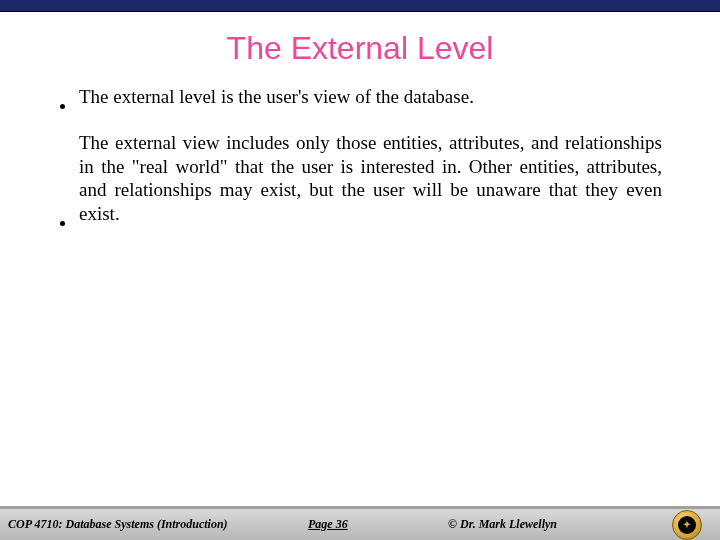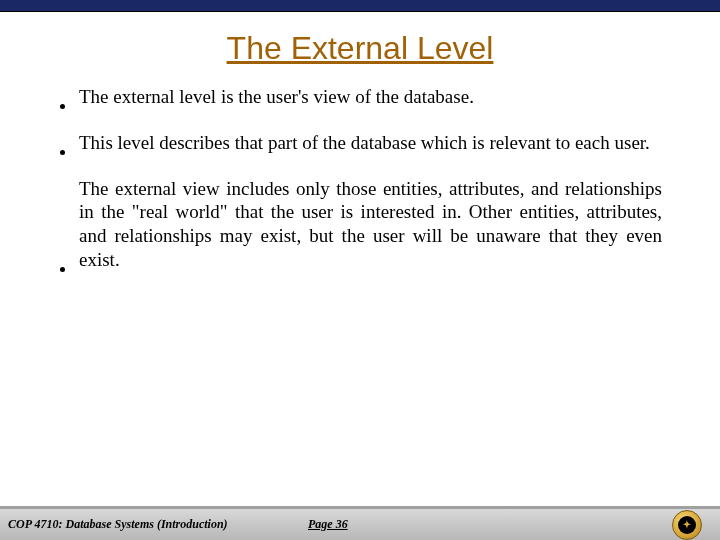--- a/index.html
+++ b/index.html
@@ -14,25 +14,24 @@
   .top-bar {
     width: 100%;
     height: 12px;
     background: #1a2966;
     border-bottom: 1px solid #000;
   }
   .slide-title {
     font-family: Arial, Helvetica, sans-serif;
     font-size: 32px;
     text-align: center;
-    color: #a16207;
+    color: #ec4899;
     margin-top: 18px;
     margin-bottom: 18px;
     font-weight: normal;
-    text-decoration: underline;
   }
   .content {
     padding: 0 58px 0 58px;
   }
   .bullet {
     display: flex;
     align-items: flex-end;
     margin-bottom: 22px;
     font-size: 19px;
     line-height: 1.25;
@@ -127,31 +126,28 @@
 
 <h1 class="slide-title">The External Level</h1>
 
 <div class="content">
   <div class="bullet">
     <div class="dot"></div>
     <div class="text">The external level is the user's view of the database.</div>
   </div>
   <div class="bullet">
     <div class="dot"></div>
-    <div class="text">This level describes that part of the database which is relevant to each user.</div>
-  </div>
-  <div class="bullet">
-    <div class="dot"></div>
     <div class="text">The external view includes only those entities, attributes, and relationships in the "real world" that the user is interested in.  Other entities, attributes, and relationships may exist, but the user will be unaware that they even exist.</div>
   </div>
 </div>
 
 <div class="footer">
   <div class="course">COP 4710: Database Systems  (Introduction)</div>
   <div class="page">Page 36</div>
+  <div class="copyright">©  Dr. Mark Llewellyn</div>
   <div class="logo">
     <div class="outer">
       <div class="inner">
         <span class="c">✦</span>
       </div>
     </div>
   </div>
 </div>
 
 </body></html>

